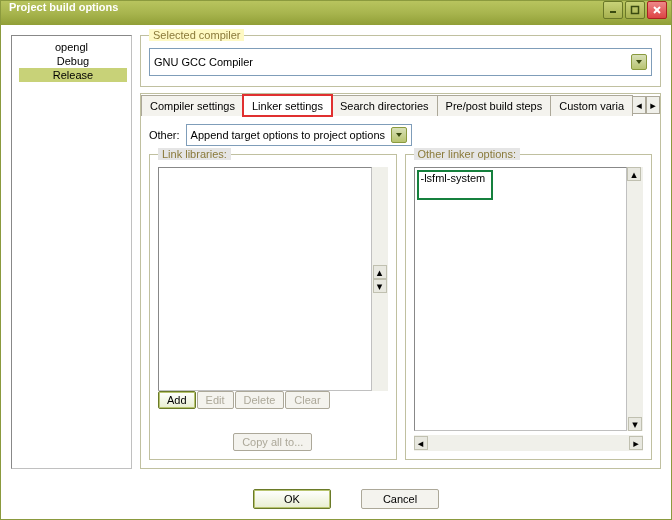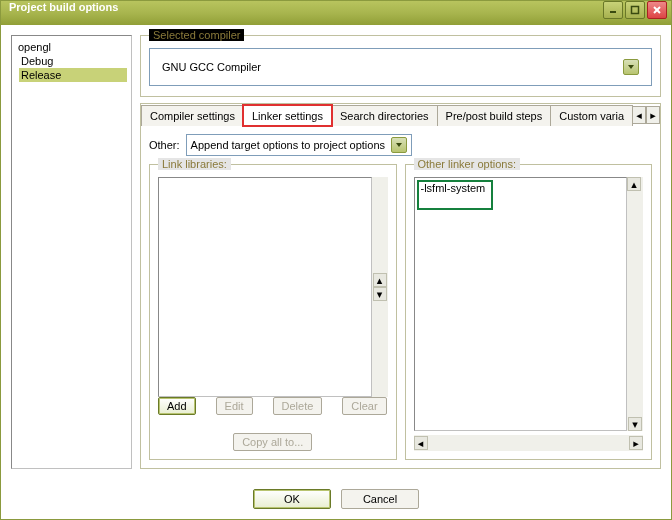--- a/index.html
+++ b/index.html
@@ -5,28 +5,28 @@
 * { box-sizing: border-box; margin: 0; padding: 0; font-family: Tahoma, Arial, sans-serif; font-size: 11px; }
 body { background: #fff; width: 672px; height: 520px; overflow: hidden; }
 .window { width: 672px; height: 520px; background: #fff; border: 1px solid #8b9a3e; display: flex; flex-direction: column; }
 .titlebar { height: 24px; background: linear-gradient(to bottom, #b8c45e 0%, #a8b54e 50%, #919f37 100%); display: flex; align-items: flex-start; padding: 0 4px; color: #fff; font-weight: bold; font-size: 12px; }
 .titlebar-text { flex: 1; padding-left: 4px; }
 .titlebar-buttons { display: flex; gap: 2px; }
 .tb-btn { width: 20px; height: 18px; background: linear-gradient(to bottom, #c8d278 0%, #a7b14f 100%); border: 1px solid #6a7828; border-radius: 2px; display: flex; align-items: center; justify-content: center; cursor: pointer; }
 .tb-btn.close-btn { background: linear-gradient(to bottom, #e88 0%, #d44 100%); border-color: #a22; }
 .tb-btn svg { width: 10px; height: 10px; }
 .content { flex: 1; display: flex; padding: 10px; gap: 8px; }
-.left-tree { width: 158px; background: #fff; border: 1px solid #c0c0c0; border-top-color: #888; border-left-color: #888; padding: 4px; display: flex; flex-direction: column; }
+.left-tree { width: 158px; background: #fff; border: 1px solid #c0c0c0; border-top-color: #888; border-left-color: #888; padding: 4px; display: flex; flex-direction: column; text-align: center; }
 .tree-item { padding: 1px 2px; cursor: pointer; }
 .tree-item.child { margin-left: 3px; }
 .tree-item.selected { background: #c8d278; }
 .right-panel { flex: 1; display: flex; flex-direction: column; gap: 6px; }
 .group { border: 1px solid #c0c0a0; padding: 8px; padding-top: 12px; position: relative; background: #fff; }
-.group-title { position: absolute; top: -7px; left: 8px; background: #000000; padding: 0 4px; color: #8a7a3a; }
-.compiler-select { width: 100%; height: 38px; border: 1px solid #7f9db9; background: #fff; padding: 0 12px; display: flex; align-items: center; justify-content: space-between; cursor: pointer; }
+.group-title { position: absolute; top: -7px; left: 8px; background: #fef9c3; padding: 0 4px; color: #8a7a3a; }
+.compiler-select { width: 100%; height: 28px; border: 1px solid #7f9db9; background: #fff; padding: 0 4px; display: flex; align-items: center; justify-content: space-between; cursor: pointer; }
 .dd-arrow { width: 16px; height: 16px; background: linear-gradient(to bottom, #d8e0b8 0%, #b8c470 100%); border: 1px solid #8a9a3e; border-radius: 2px; display: flex; align-items: center; justify-content: center; }
 .dd-arrow::after { content: ""; border-left: 3px solid transparent; border-right: 3px solid transparent; border-top: 4px solid #3a4a10; }
 .tabs-container { flex: 1; display: flex; flex-direction: column; border: 1px solid #c0c0a0; }
 .tab-strip { display: flex; align-items: center; background: #fff; height: 22px; position: relative; }
 .tab { padding: 3px 8px; border: 1px solid #aca899; border-bottom: none; background: #f4f3ee; margin-right: -1px; cursor: pointer; white-space: nowrap; height: 21px; display: flex; align-items: center; }
 .tab.active { background: #fff; position: relative; z-index: 2; }
 .tab.highlighted { outline: 2px solid #e03030; outline-offset: -1px; }
 .tab-nav { display: flex; margin-left: auto; }
 .tab-nav-btn { width: 14px; height: 18px; border: 1px solid #aca899; background: #f0f0ea; display: flex; align-items: center; justify-content: center; cursor: pointer; }
 .tab-body { flex: 1; background: #fff; padding: 8px; display: flex; flex-direction: column; gap: 8px; }
@@ -36,29 +36,29 @@
 .subgroup { flex: 1; border: 1px solid #c0c0a0; padding: 8px 8px 8px 8px; padding-top: 12px; position: relative; display: flex; flex-direction: column; }
 .subgroup-title { position: absolute; top: -7px; left: 8px; background: #e5e5e5; padding: 0 4px; color: #8a7a3a; }
 .listbox { flex: 1; border: 1px solid #c0c0c0; border-top-color: #888; border-left-color: #888; background: #fff; }
 .list-scroll { position: relative; flex: 1; display: flex; }
 .list-scroll .listbox { flex: 1; }
 .scrollbar-v { width: 16px; background: #f0f0ea; display: flex; flex-direction: column; justify-content: center; align-items: center; }
 .sb-btn { width: 14px; height: 14px; border: 1px solid #c0c0b0; background: #e8e8e0; display: flex; align-items: center; justify-content: center; }
 .textarea-box { flex: 1; border: 1px solid #c0c0c0; border-top-color: #888; border-left-color: #888; background: #fff; padding: 2px; display: flex; }
 .textarea-inner { flex: 1; }
 .highlight-text { display: inline-block; border: 2px solid #15803d; padding: 0 6px 14px 2px; }
-.button-row { display: flex; gap: 20px; }
+.button-row { display: flex; gap: 1px; }
 .btn { padding: 2px 8px; border: 1px solid #aca899; background: #f4f3ee; border-radius: 2px; cursor: pointer; min-width: 34px; text-align: center; }
 .btn.primary { border: 1px solid #6a7a28; background: linear-gradient(to bottom, #fff 0%, #e8eed0 100%); box-shadow: 0 0 0 1px #b8c470 inset; }
 .btn.disabled { color: #aca899; cursor: default; }
 .scrollbar-h { height: 16px; background: #f0f0ea; display: flex; justify-content: space-between; align-items: center; margin-top: 4px; }
 .sb-hbtn { width: 14px; height: 14px; border: 1px solid #c0c0b0; background: #e8e8e0; display: flex; align-items: center; justify-content: center; }
-.center-btn-row { margin-top: 18px; display: flex; justify-content: center; }
+.center-btn-row { margin-top: 24px; display: flex; justify-content: center; }
 .footer { height: 40px; display: flex; align-items: center; justify-content: center; gap: 10px; }
-.footer .btn { min-width: 78px; padding: 3px 8px; }
+.footer .btn { min-width: 78px; padding: 3px 8px; margin-left: 20px; }
 </style>
 </head>
 <body>
 
 <div class="window">
   <div class="titlebar">
     <span class="titlebar-text">Project build options</span>
     <div class="titlebar-buttons">
       <div class="tb-btn">
           <svg viewBox="0 0 10 10">

